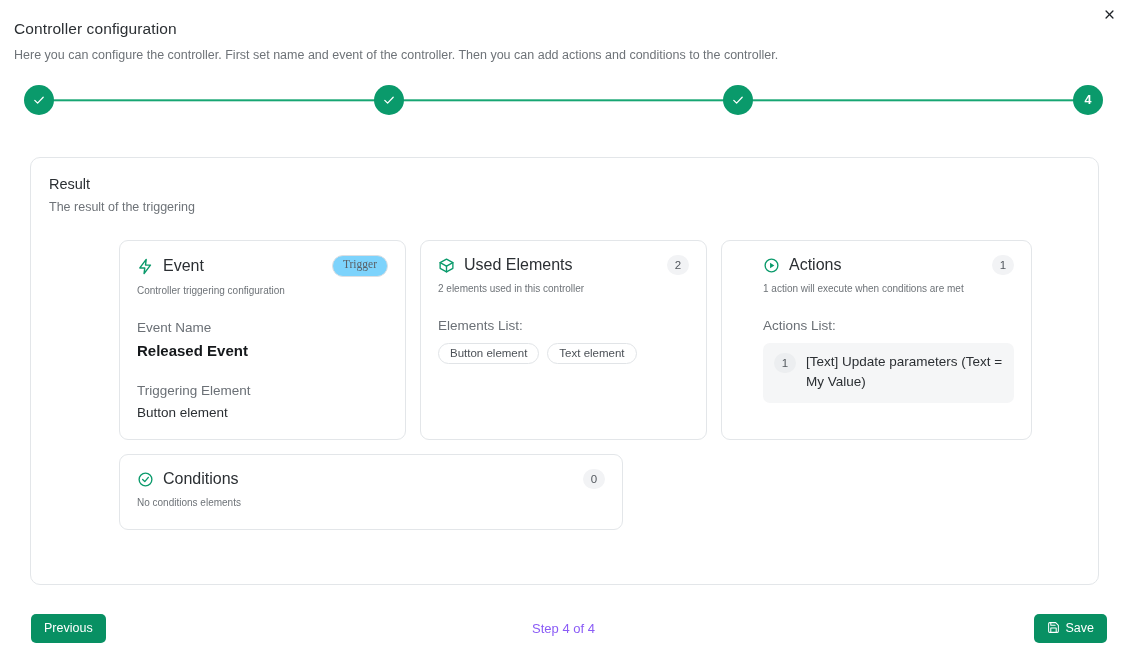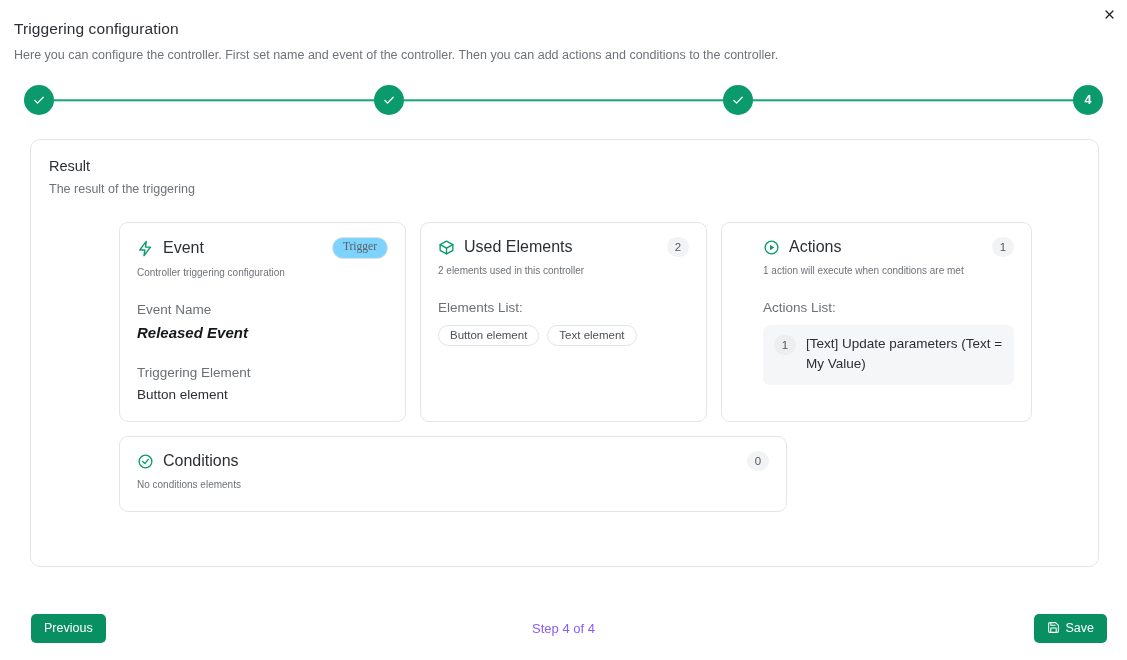--- a/index.html
+++ b/index.html
@@ -47,21 +47,21 @@
     width: 30px; height: 30px; border-radius: 50%;
     background: #0a9a6b;
     display: flex; align-items: center; justify-content: center;
     color: #ffffff; font-size: 12.5px; font-weight: 600;
     cursor: pointer;
   }
   .step svg { display: block; }
 
   
   .panel {
-    margin: 22px 14px 0 30px;
+    margin: 40px 14px 0 30px;
     width: 1069px;
     border: 1px solid #e3e6e9; border-radius: 10px;
     background: #ffffff;
     padding: 18px 18px 22px 18px;
     height: 428px;
   }
   .panel-title { font-size: 14.5px; font-weight: 400; color: #2b2f33; }
   .panel-sub { margin-top: 8px; font-size: 12.5px; color: #6e7378; }
 
   .cards-row {
@@ -100,21 +100,21 @@
     font-size: 11.5px; color: #53585e;
   }
 
   .card-sub { margin-top: 8px; font-size: 10px; color: #6e7378; }
 
   .section-label {
     margin-top: 24px; font-size: 13.5px; color: #6b7076;
   }
   .field-label { margin-top: 24px; font-size: 13.5px; color: #6b7076; }
   .field-value-strong {
-    margin-top: 7px; font-size: 15px; font-weight: 700; color: #15181b; font-style: italic;
+    margin-top: 7px; font-size: 15px; font-weight: 700; color: #15181b;
   }
   .field-value { margin-top: 7px; font-size: 13.5px; color: #2b2f33; }
 
   .chips { margin-top: 10px; display: flex; gap: 8px; flex-wrap: wrap; }
   .chip {
     border: 1px solid #e1e4e7; border-radius: 12px;
     padding: 3px 11px 4px 11px;
     font-size: 11.5px; color: #4c5157; background: #fff;
   }
 
@@ -128,21 +128,21 @@
     flex: 0 0 auto;
     width: 22px; height: 20px; border-radius: 10px;
     background: #eceef0; color: #53585e;
     display: flex; align-items: center; justify-content: center;
     font-size: 11.5px; margin-top: 1px;
   }
   .action-text { font-size: 13.5px; color: #2b2f33; line-height: 1.5; }
 
   .conditions-row { margin-top: 14px; padding-left: 70px; }
   .card.conditions {
-    width: 668px; min-height: 76px;
+    width: 504px; min-height: 76px;
     padding: 14px 17px 16px 17px;
   }
 
   
   .footer {
     position: absolute; left: 0; right: 0; bottom: 14px;
     height: 36px;
     display: flex; align-items: center;
     padding: 0 20px 0 31px;
   }
@@ -167,21 +167,21 @@
 <div class="page">
 
   <button class="close-btn" aria-label="close">
     <svg viewBox="0 0 16 16" width="11" height="11" fill="none" stroke="currentColor" stroke-width="1.9" stroke-linecap="round">
       <line x1="3" y1="3" x2="13" y2="13"></line>
         <line x1="13" y1="3" x2="3" y2="13"></line>
     </svg>
   </button>
 
   <div class="header">
-    <h1>Triggering configuration</h1>
+    <h1>Controller configuration</h1>
     <p>Here you can configure the controller. First set name and event of the controller. Then you can add actions and conditions to the controller.</p>
   </div>
 
   <div class="stepper">
     <div class="track"></div>
 
     <div class="step">
       <span>
         <svg viewBox="0 0 20 20" width="14" height="14" fill="none" stroke="#ffffff" stroke-width="1.8" stroke-linecap="round" stroke-linejoin="round">
           <polyline points="4,10.5 8,14.5 16,6"></polyline>

